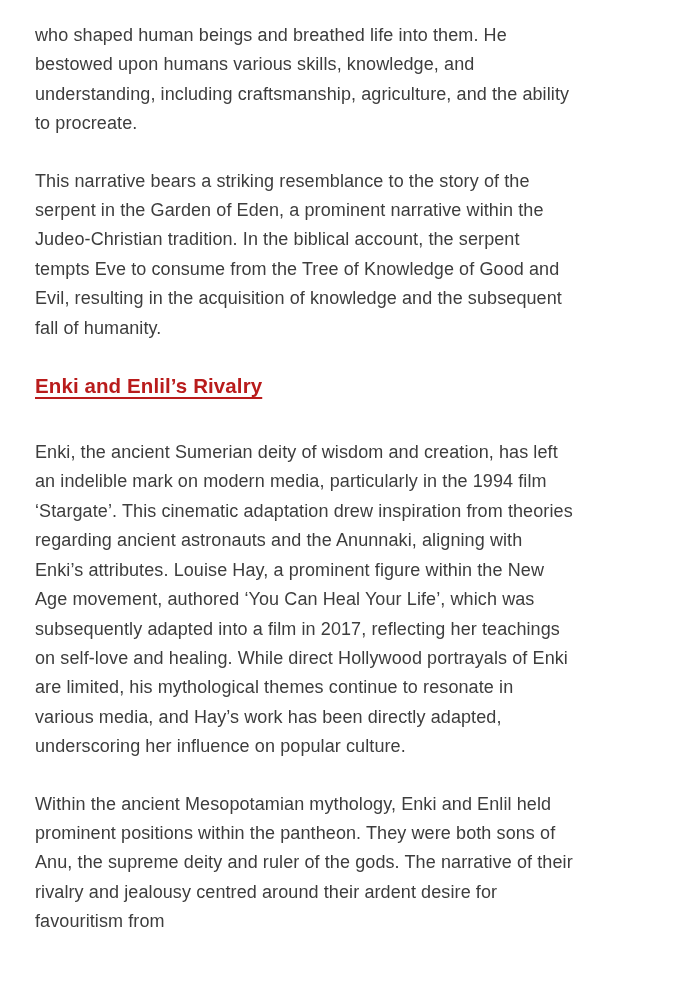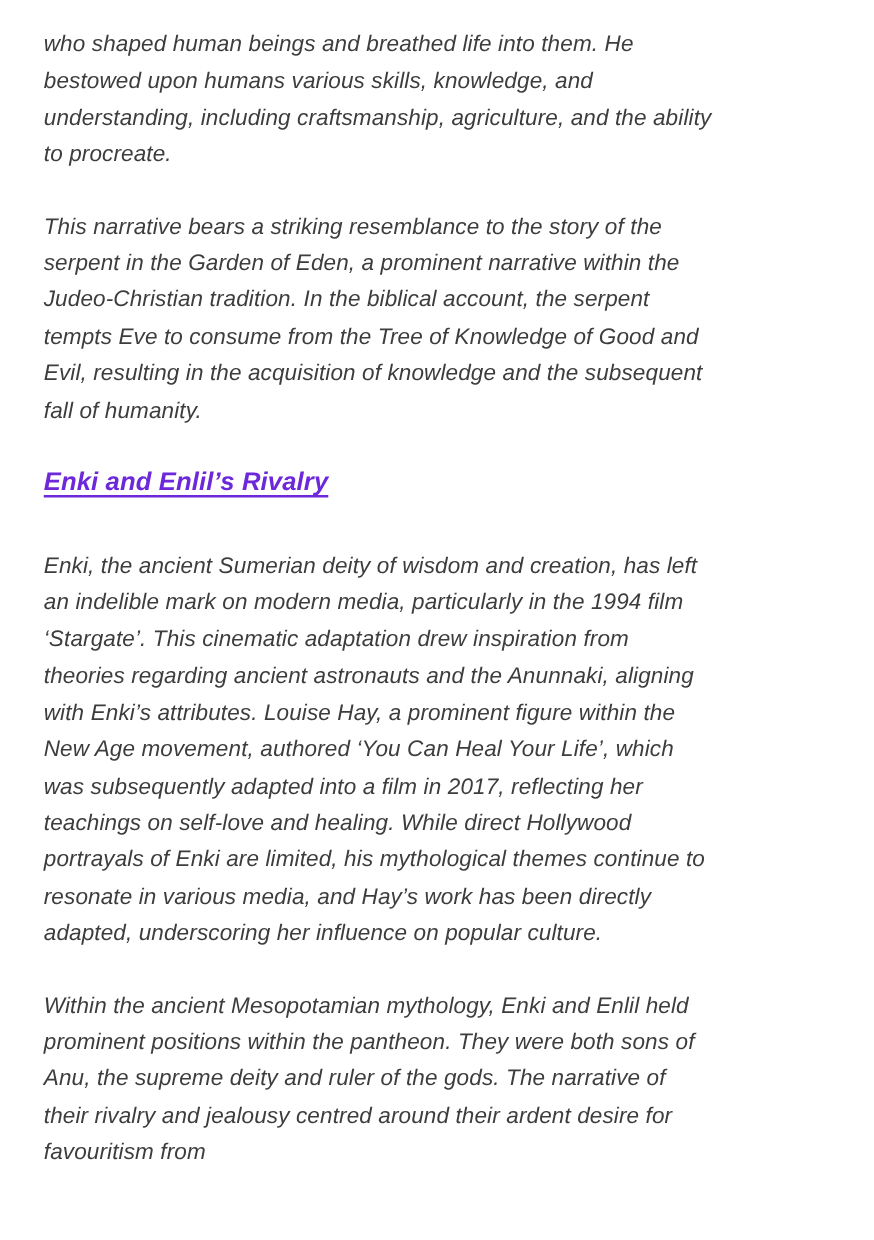--- a/index.html
+++ b/index.html
@@ -12,33 +12,32 @@
     min-height: 992px;
     box-sizing: border-box;
     padding: 21px 33px 26px 35px;
     background: #ffffff;
     font-family: "Liberation Sans", "DejaVu Sans", sans-serif;
     color: #3d3d3d;
     font-size: 18px;
     line-height: 29.4px;
     letter-spacing: 0.1px;
     overflow: hidden;
-    font-style: italic;
   }
   .para {
     margin: 0 0 28px 0;
   }
   .section-heading {
     font-size: 20.5px;
     font-weight: 700;
     line-height: 30px;
     text-decoration: underline;
     text-underline-offset: 4px;
     margin: 26px 0 37px 0;
-    color: #6d28d9;
+    color: #b91c1c;
   }
 </style>
 </head>
 <body>
 
 <div class="page">
   <p class="para">who shaped human beings and breathed life into them. He bestowed upon humans various skills, knowledge, and understanding, including craftsmanship, agriculture, and the ability to procreate.</p>
 
   <p class="para">This narrative bears a striking resemblance to the story of the serpent in the Garden of Eden, a prominent narrative within the Judeo-Christian tradition. In the biblical account, the serpent tempts Eve to consume from the Tree of Knowledge of Good and Evil, resulting in the acquisition of knowledge and the subsequent fall of humanity.</p>
 

